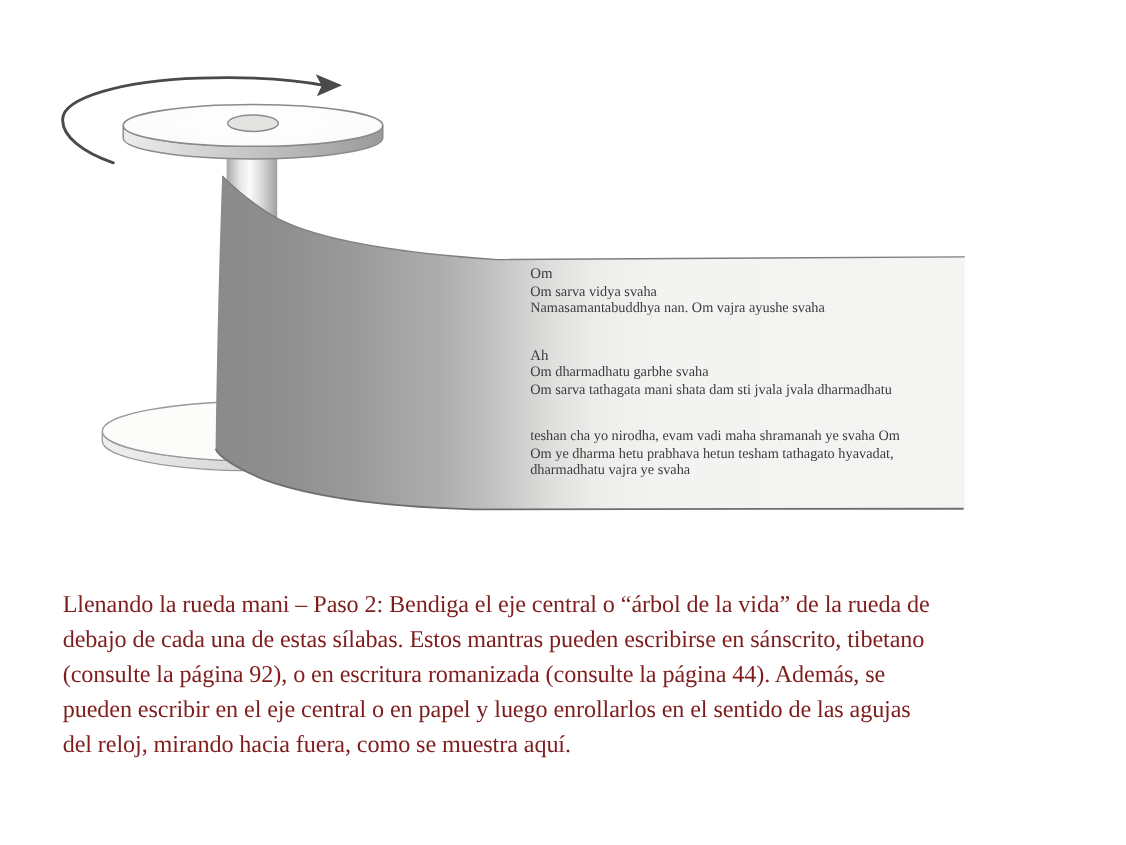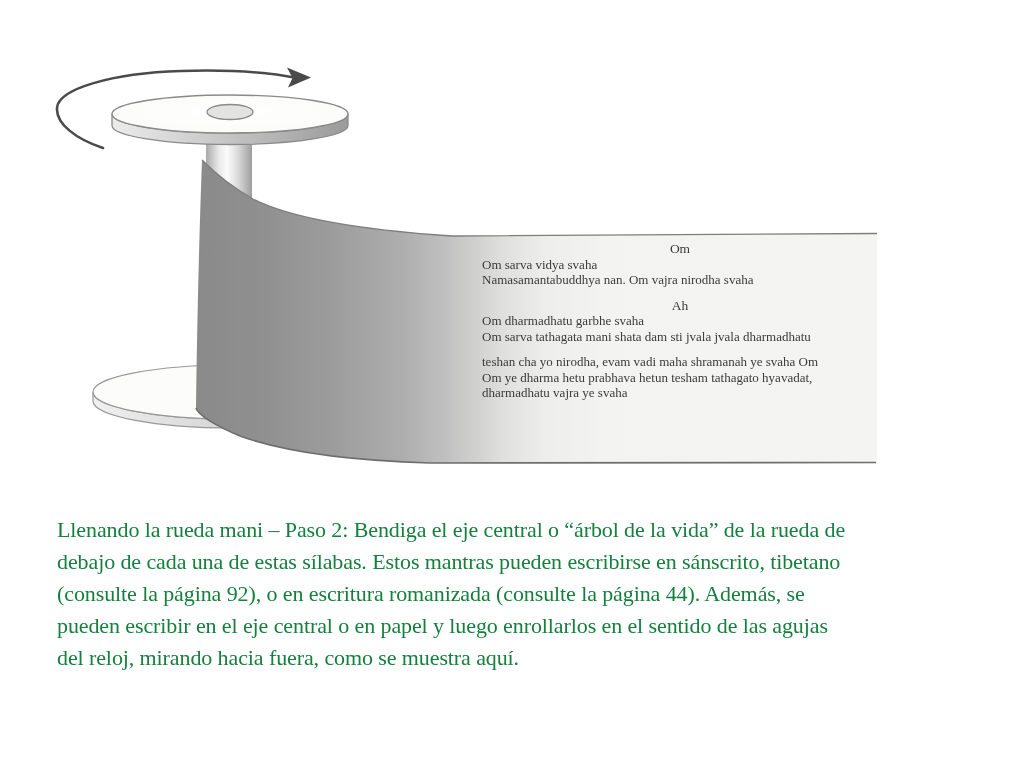--- a/index.html
+++ b/index.html
@@ -8,28 +8,28 @@
     overflow:hidden; font-family:"Liberation Serif", serif;
   }
   svg.fig { position:absolute; left:0; top:0; display:block; }
 
   
   .mantra {
     position:absolute; left:482px; top:241px; width:396px;
     font-size:13px; line-height:15.5px; color:#3b3b3b;
     filter: blur(0.35px);
   }
-  .mantra section + section { margin-top:10px; }
-  .m-h { text-align:center; font-size:13.5px; }
+  .mantra section + section { margin-top:27px; }
+  .m-h { font-size:13.5px; }
   .m-l { white-space:nowrap; }
 
   
   .caption {
-    position:absolute; left:57px; top:514px; width:950px;
-    font-size:22px; line-height:32px; color:#15803d;
+    position:absolute; left:57px; top:533px; width:950px;
+    font-size:22px; line-height:32px; color:#7f1d1d;
     letter-spacing:-0.1px;
   }
   .c-l { white-space:nowrap; }
 </style>
 </head>
 <body>
 
 <div class="stage">
 
   <svg class="fig" width="1024" height="768" viewBox="0 0 1024 768">
@@ -98,21 +98,21 @@
                C 197 330, 199 240, 202 160 Z" fill="url(#gScroll)"></path>
       <path d="M 202 160 C 217 175, 237 190, 253 199 C 292 219, 362 230, 452 236 L 877 233.5" fill="none" stroke="#7e7e7e" stroke-width="1.3"></path>
       <path d="M 196 408 C 198 415, 216 426, 240 436 C 281 451, 348 460.5, 430 463 L 876 462.5" fill="none" stroke="#6e6e6e" stroke-width="1.6"></path>
     </g>
   </svg>
 
   <div class="mantra">
     <section>
       <div class="m-h">Om</div>
       <div class="m-l">Om sarva vidya svaha</div>
-      <div class="m-l">Namasamantabuddhya nan. Om vajra nirodha svaha</div>
+      <div class="m-l">Namasamantabuddhya nan. Om vajra ayushe svaha</div>
     </section>
     <section>
       <div class="m-h">Ah</div>
       <div class="m-l">Om dharmadhatu garbhe svaha</div>
       <div class="m-l">Om sarva tathagata mani shata dam sti jvala jvala dharmadhatu</div>
     </section>
     <section>
       <div class="m-l">teshan cha yo nirodha, evam vadi maha shramanah ye svaha Om</div>
       <div class="m-l">Om ye dharma hetu prabhava hetun tesham tathagato hyavadat,</div>
       <div class="m-l">dharmadhatu vajra ye svaha</div>

